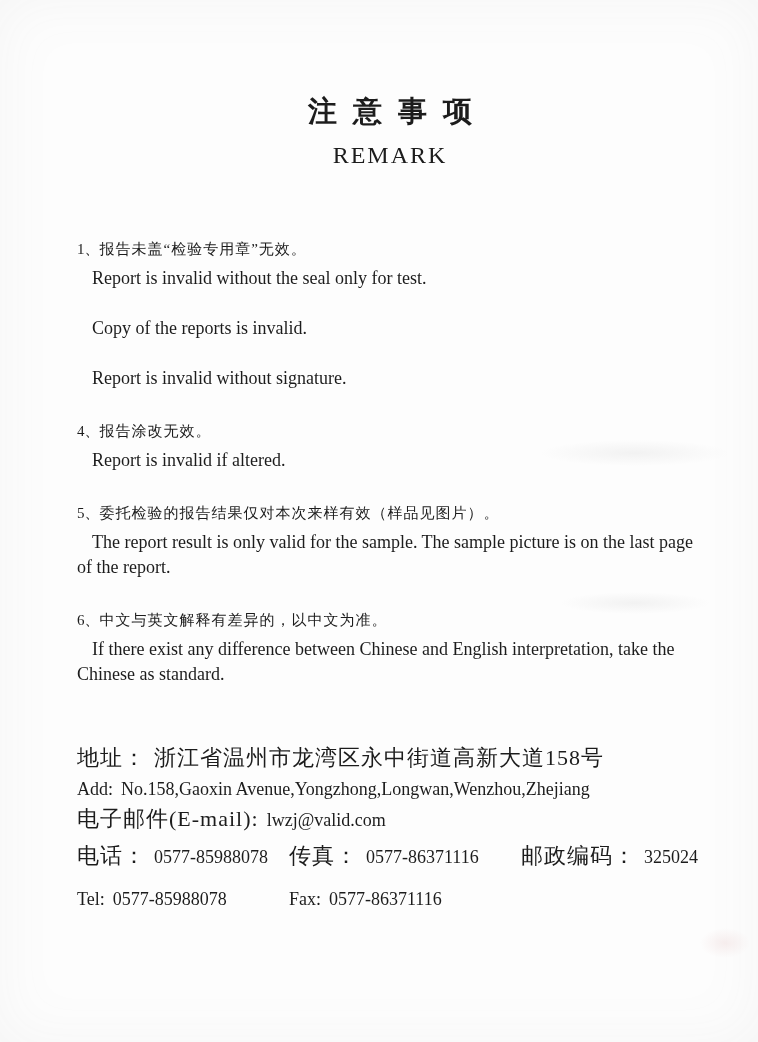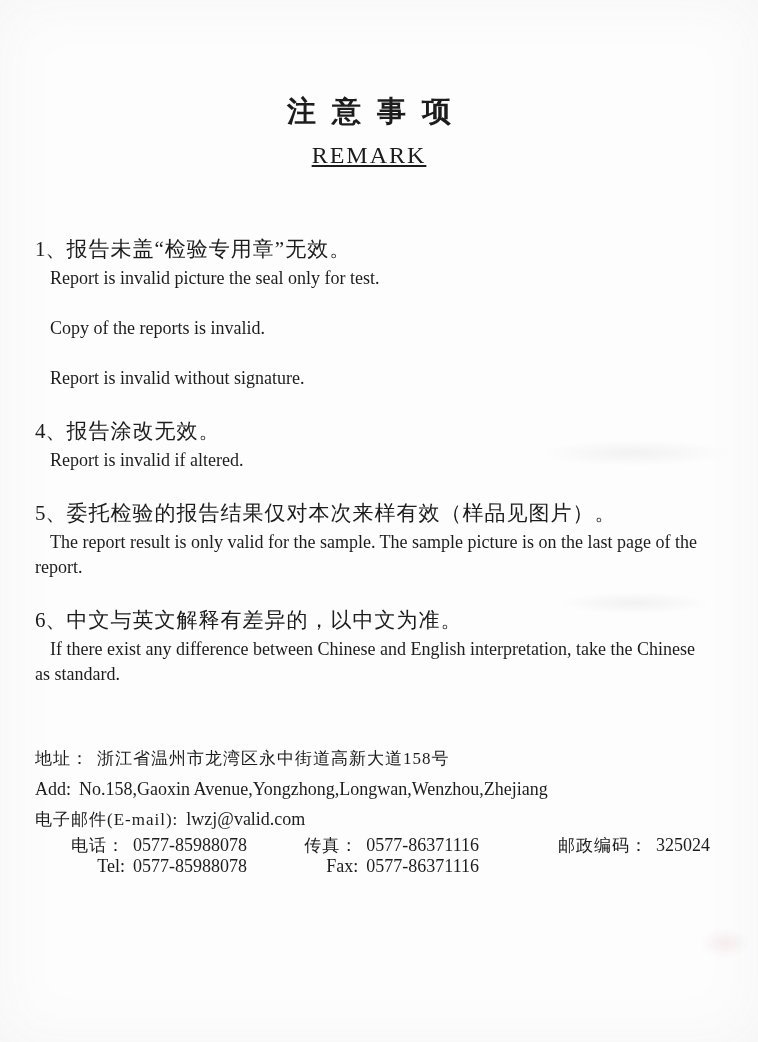--- a/index.html
+++ b/index.html
@@ -9,21 +9,21 @@
     background: #fdfdfd;
     color: #1c1c1c;
     font-family: "Liberation Serif", "DejaVu Serif", serif;
     overflow: hidden;
     position: relative;
   }
   .page {
     width: 758px;
     height: 1042px;
     box-sizing: border-box;
-    padding: 92px 48px 0 28px;
+    padding: 92px 48px 0 70px;
     box-shadow: inset 0 0 60px rgba(120,120,120,0.06);
     position: relative;
   }
   
   .smudge {
     position: absolute;
     border-radius: 50%;
     background: radial-gradient(closest-side, rgba(160,160,160,0.12), rgba(160,160,160,0));
     pointer-events: none;
   }
@@ -40,64 +40,63 @@
     padding-left: 16px; 
     line-height: 38px;
   }
   .title-en {
     margin: 10px 0 0 0;
     text-align: center;
     font-size: 24px;
     font-weight: normal;
     letter-spacing: 2px;
     line-height: 30px;
-    text-decoration: underline;
   }
 
   .items { margin-top: 64px; }
   .item { margin-bottom: 25px; padding-left: 7px; }
   .item .zh {
-    font-size: 21px;
+    font-size: 15px;
     letter-spacing: 1px;
     line-height: 30px;
     white-space: nowrap;
   }
   .item .zh .num { letter-spacing: 0; }
   .item .en {
     font-size: 18px;
     line-height: 25px;
     margin-top: 2px;
     text-indent: 15px;
     max-width: 662px;
   }
 
   .contact { margin-top: 56px; padding-left: 7px; font-size: 18px; }
   .contact .line { line-height: 30px; white-space: nowrap; }
   .contact .lbl { margin-right: 8px; }
-  .contact .zh-lbl { font-size: 17px; letter-spacing: 1px; }
-  .contact .row { display: flex; line-height: 20px; text-align: right; }
+  .contact .zh-lbl { font-size: 22px; letter-spacing: 1px; }
+  .contact .row { display: flex; line-height: 42px; }
   .contact .row .col1 { width: 212px; }
   .contact .row .col2 { width: 232px; }
   .contact .row .col3 { flex: 1; }
 </style>
 </head>
 <body>
 
 <div class="page">
   <div class="smudge s1"></div>
   <div class="smudge s2"></div>
   <div class="smudge s3"></div>
 
   <h1 class="title-zh">注意事项</h1>
   <h2 class="title-en">REMARK</h2>
 
   <div class="items">
     <div class="item">
       <div class="zh"><span class="num">1、</span><span>报告未盖“检验专用章”无效。</span></div>
-      <div class="en">Report is invalid picture the seal only for test.</div>
+      <div class="en">Report is invalid without the seal only for test.</div>
     </div>
     <div class="item">
       <div class="en">Copy of the reports is invalid.</div>
     </div>
     <div class="item">
       <div class="en">Report is invalid without signature.</div>
     </div>
     <div class="item">
       <div class="zh"><span class="num">4、</span><span>报告涂改无效。</span></div>
       <div class="en">Report is invalid if altered.</div>

